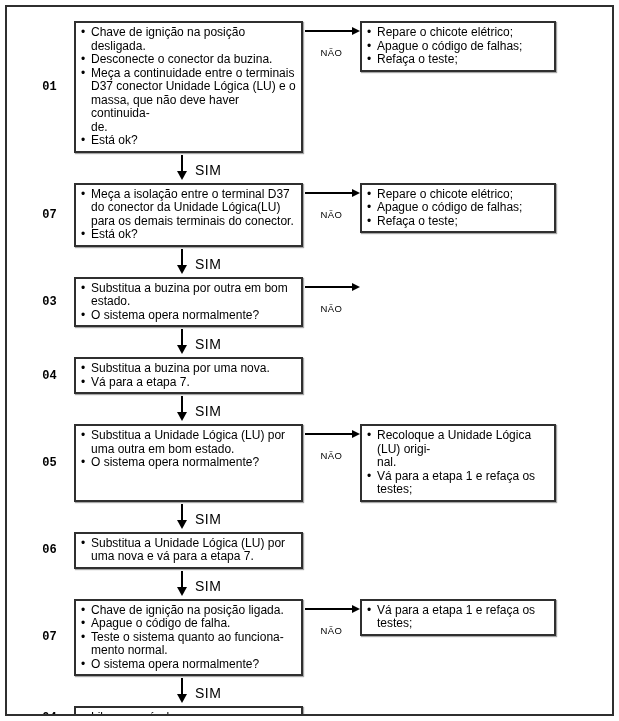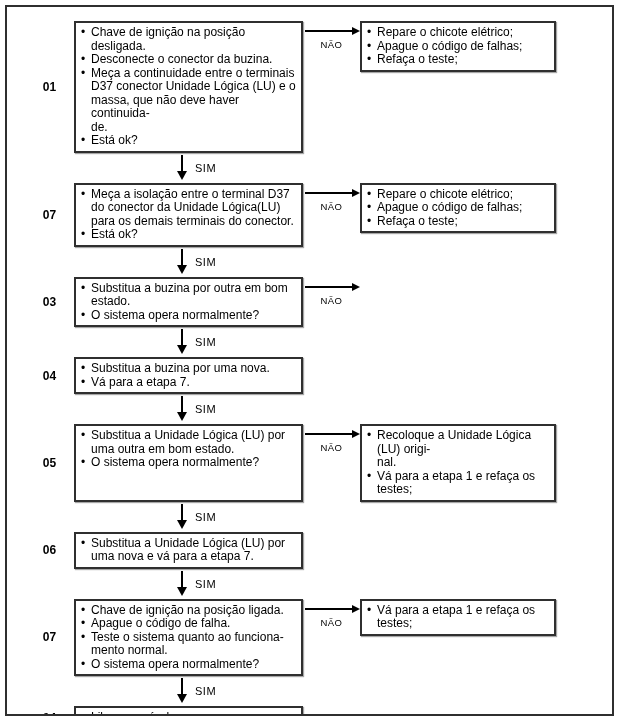--- a/index.html
+++ b/index.html
@@ -28,20 +28,21 @@
     display:grid;
     grid-template-columns:67px 229px 57px 1fr;
     align-items:stretch;
   }
   .num{
     align-self:center;
     font-size:12px;
     font-weight:bold;
     text-align:center;
     padding-left:18px;
+    font-family:Liberation Mono, monospace;
   }
   .box{
     border:2px solid var(--border);
     box-shadow:1px 1px 1px rgba(0,0,0,0.35);
     background:var(--bg);
     padding:3px 3px 3px 4px;
     font-size:12px;
     line-height:13.5px;
   }
   .right-box{ width:196px; }
@@ -71,21 +72,21 @@
   .nao-line{ flex:1; height:2px; background:var(--arrow); }
   .nao-head{
     width:0; height:0;
     border-top:4px solid transparent;
     border-bottom:4px solid transparent;
     border-left:8px solid var(--arrow);
   }
   .nao-label{
     font-size:9.5px;
     letter-spacing:0.4px;
-    margin-top:4px;
+    margin-top:12px;
   }
   .sim-gap{
     position:relative;
     height:30px;
   }
   .sim-arrow{
     position:absolute;
     left:170px;
     top:2px;
     display:flex;
@@ -96,21 +97,21 @@
   .sim-head{
     width:0; height:0;
     border-left:5px solid transparent;
     border-right:5px solid transparent;
     border-top:9px solid var(--arrow);
   }
   .sim-label{
     position:absolute;
     left:188px;
     top:9px;
-    font-size:11px;
+    font-size:14px;
     letter-spacing:0.5px;
   }
 </style>
 </head>
 <body>
 
 <div class="frame">
   <div id="rows">
   <div class="row">
     <div class="num">01</div>

